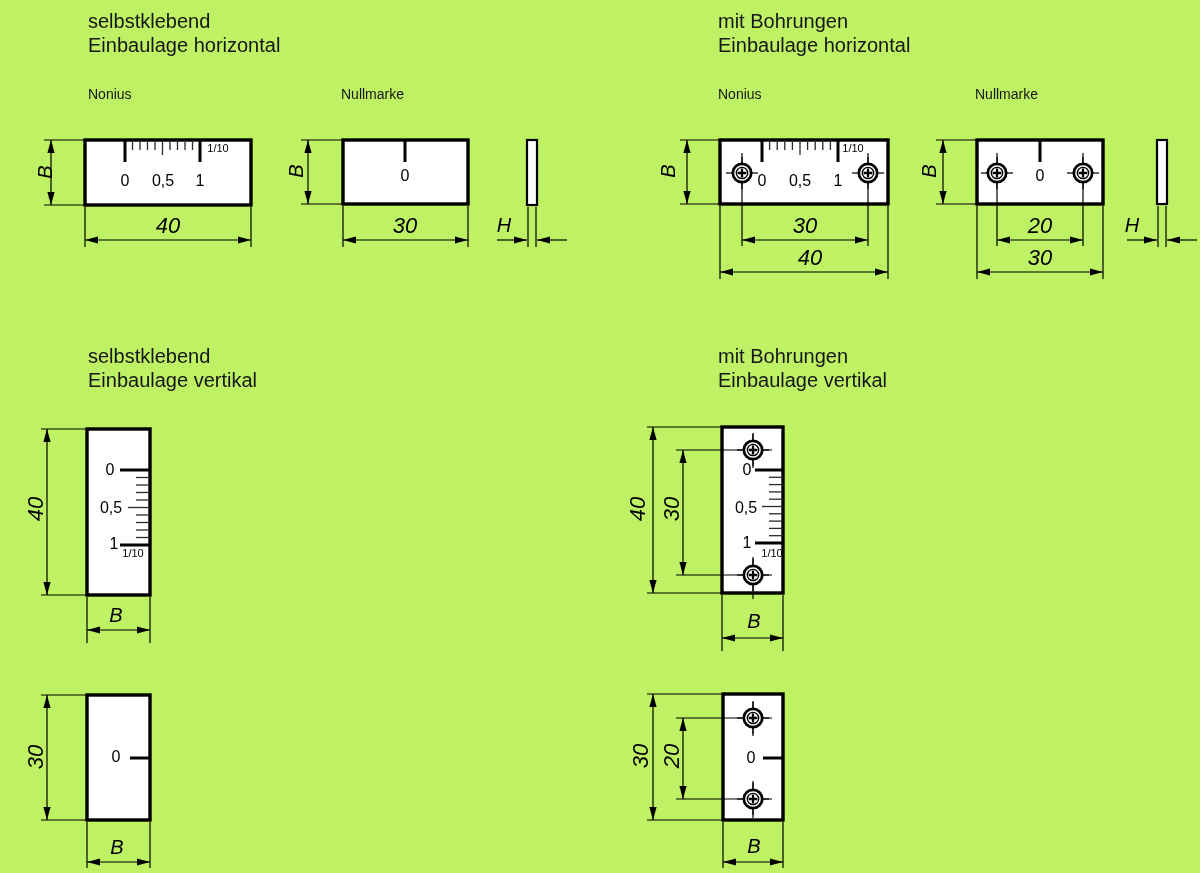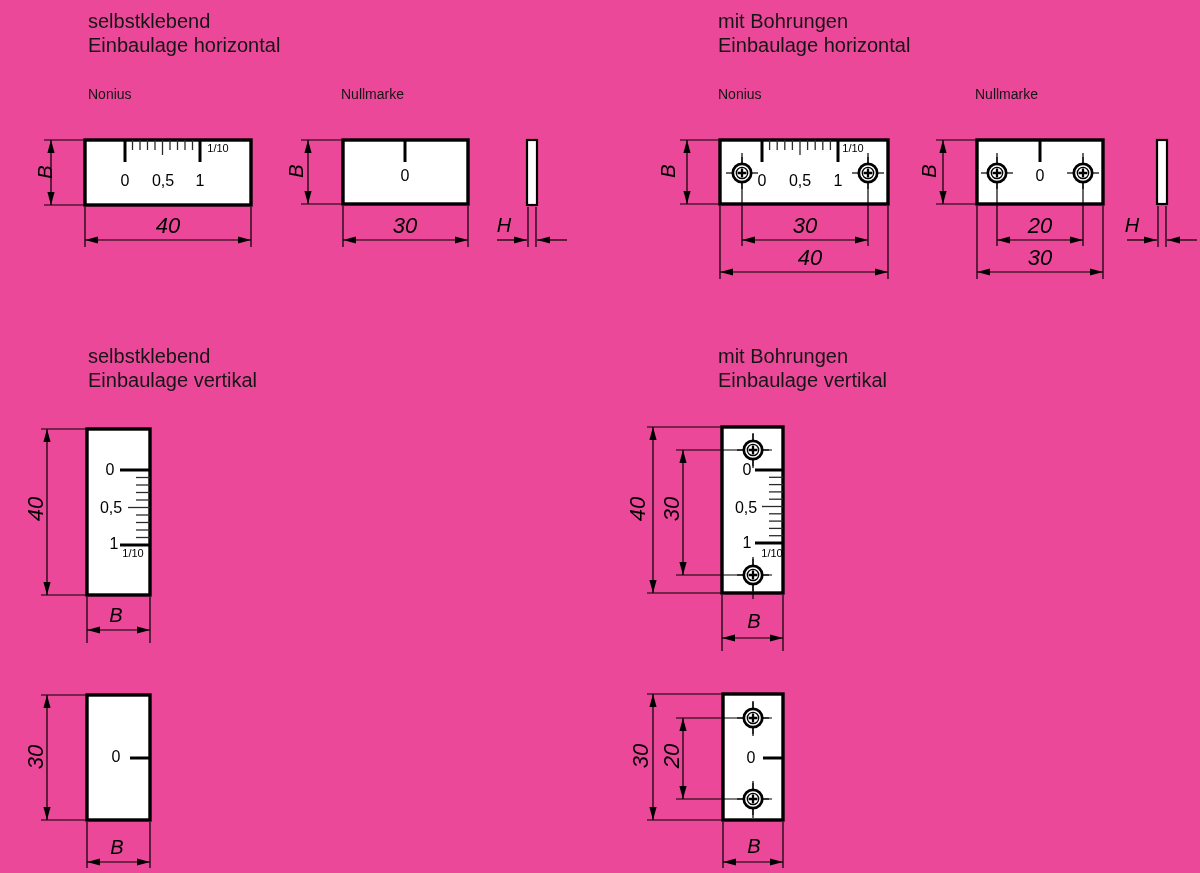--- a/index.html
+++ b/index.html
@@ -1,16 +1,16 @@
 <!DOCTYPE html>
 <html><head>
 <meta charset="utf-8">
 <style>
   html,body{margin:0;padding:0;background:#fff;}
-  #canvas{position:relative;width:1200px;height:873px;background:#ec4899;overflow:hidden;
+  #canvas{position:relative;width:1200px;height:873px;background:#bef264;overflow:hidden;
           font-family:"Liberation Sans","DejaVu Sans",sans-serif;color:#111;}
   #linework{position:absolute;left:0;top:0;}
   .lbl{position:absolute;white-space:nowrap;}
   .hdr{font-size:20px;line-height:23px;color:#151515;}
   .variant{font-size:14px;color:#151515;}
   .t{transform:translate(-50%,-50%);text-align:right;}
   .rot{transform:translate(-50%,-50%) rotate(-90deg);}
   .scaleNum{font-size:16px;color:#000;}
   .frac{font-size:11px;color:#000;}
   .dimNum{font-size:22px;font-style:italic;color:#000;}

